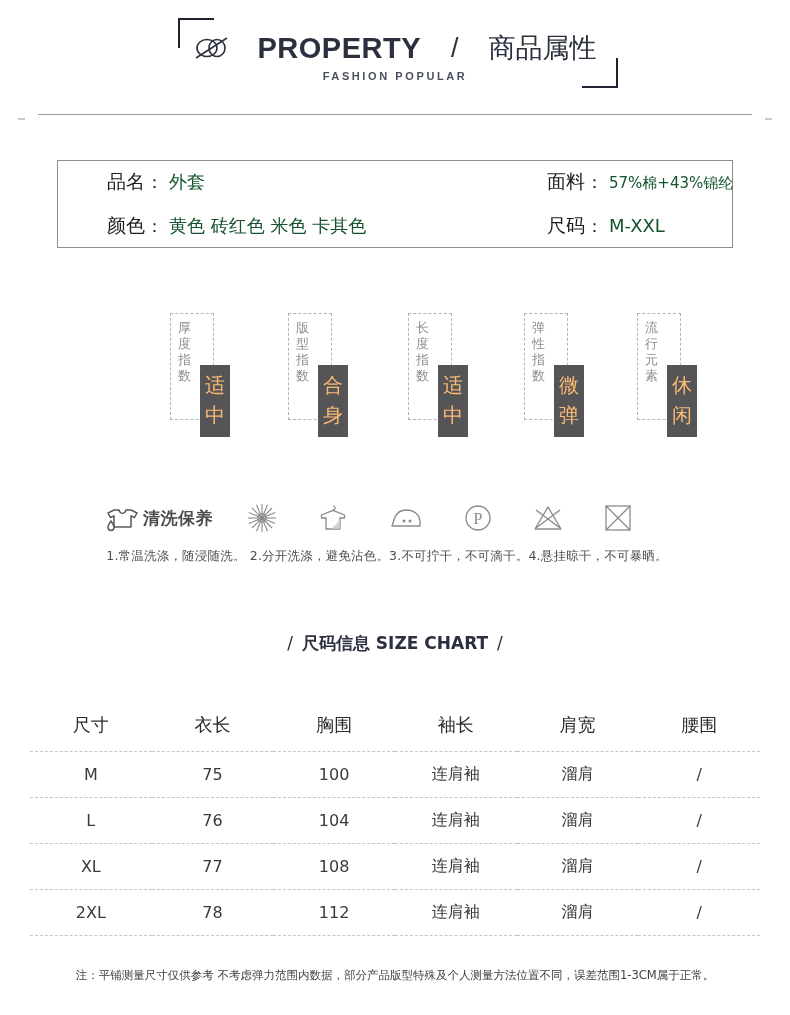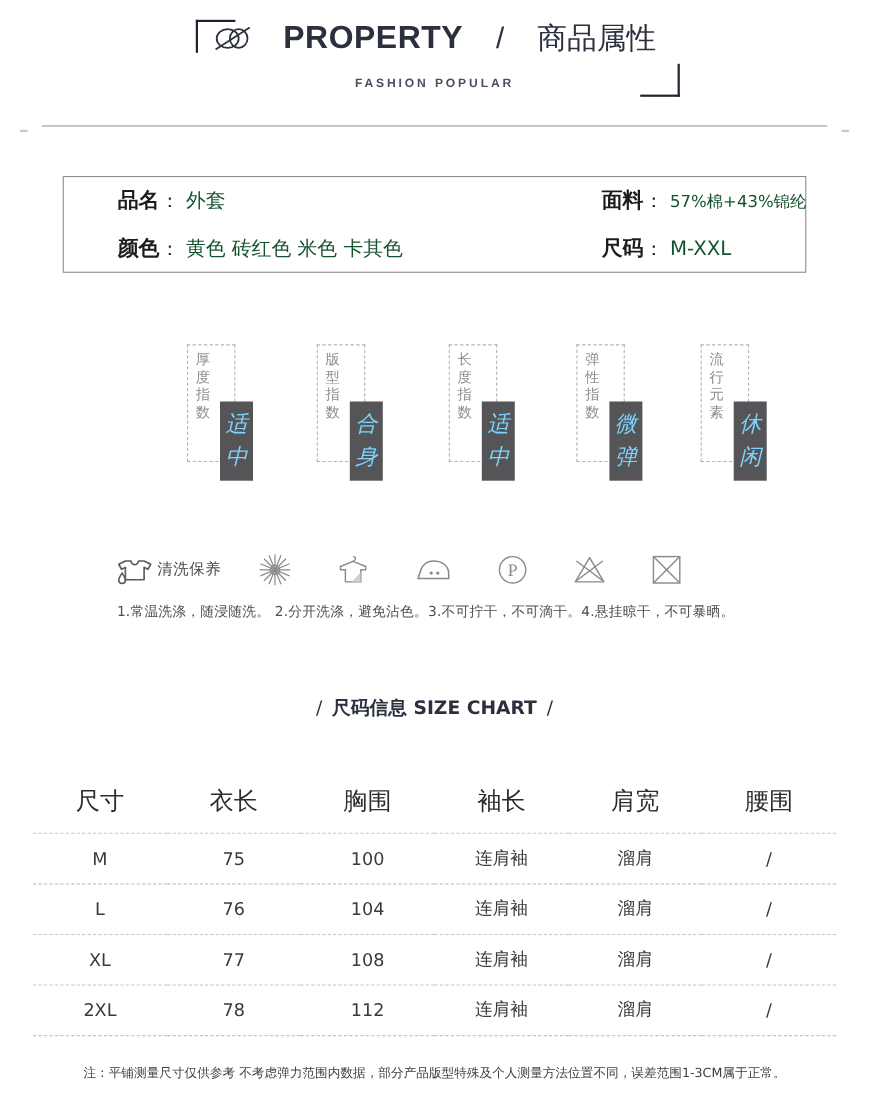--- a/index.html
+++ b/index.html
@@ -33,21 +33,21 @@
     border-top: 2px solid #1f2230;
   }
   .corner-br {
     left: 582px;
     top: 58px;
     border-right: 2px solid #1f2230;
     border-bottom: 2px solid #1f2230;
   }
   .title-row {
     position: absolute;
-    top: 17px;
+    top: 30px;
     left: 0;
     right: 0;
     display: flex;
     align-items: center;
     justify-content: center;
     gap: 28px;
   }
   .logo-mark {
     width: 36px;
     height: 26px;
@@ -125,21 +125,21 @@
     padding-right: 6px;
   }
   .info-cell {
     display: flex;
     align-items: baseline;
     white-space: nowrap;
   }
   .info-label {
     font-size: 19px;
     color: #1c1c1c;
-    font-weight: bold;
+    font-weight: normal;
     font-family: "DejaVu Sans", sans-serif;
   }
   .info-colon {
     font-size: 17px;
     color: #1c1c1c;
     margin: 0 6px 0 1px;
   }
   .info-value {
     font-size: 18px;
     color: #14532d;
@@ -194,46 +194,45 @@
     height: 72px;
     background: #555558;
   }
   .badge-solid span {
     position: absolute;
     left: 3px;
     top: 5px;
     width: 24px;
     font-size: 20px;
     line-height: 30px;
-    color: #7dd3fc;
+    color: #fdba74;
     font-family: "DejaVu Sans", sans-serif;
     word-break: break-all;
     text-align: center;
-    font-style: italic;
   }
 
   
   .care-row {
     position: absolute;
     top: 497px;
     left: 104px;
     width: 580px;
     height: 42px;
     display: flex;
     align-items: center;
   }
   .care-title {
     display: flex;
     align-items: center;
     gap: 5px;
     margin-right: 34px;
   }
   .care-title-text {
-    font-size: 14px;
-    font-weight: normal;
+    font-size: 17px;
+    font-weight: bold;
     color: #4c4c4c;
     font-family: "DejaVu Sans", sans-serif;
     letter-spacing: 0.5px;
   }
   .care-icon {
     display: block;
   }
   .care-icons {
     display: flex;
     align-items: center;
@@ -277,21 +276,21 @@
     border-collapse: collapse;
     table-layout: fixed;
   }
   table.size-table th,
   table.size-table td {
     text-align: center;
     font-weight: normal;
     font-family: "DejaVu Sans", sans-serif;
   }
   table.size-table th {
-    font-size: 22px;
+    font-size: 18px;
     color: #2c2c2c;
     padding-bottom: 14px;
   }
   table.size-table tr.data-row td {
     font-size: 16px;
     color: #3a3a3a;
     height: 43px;
     border-top: 1px dashed #c6c6c6;
   }
   table.size-table tr.data-row:last-child td {

